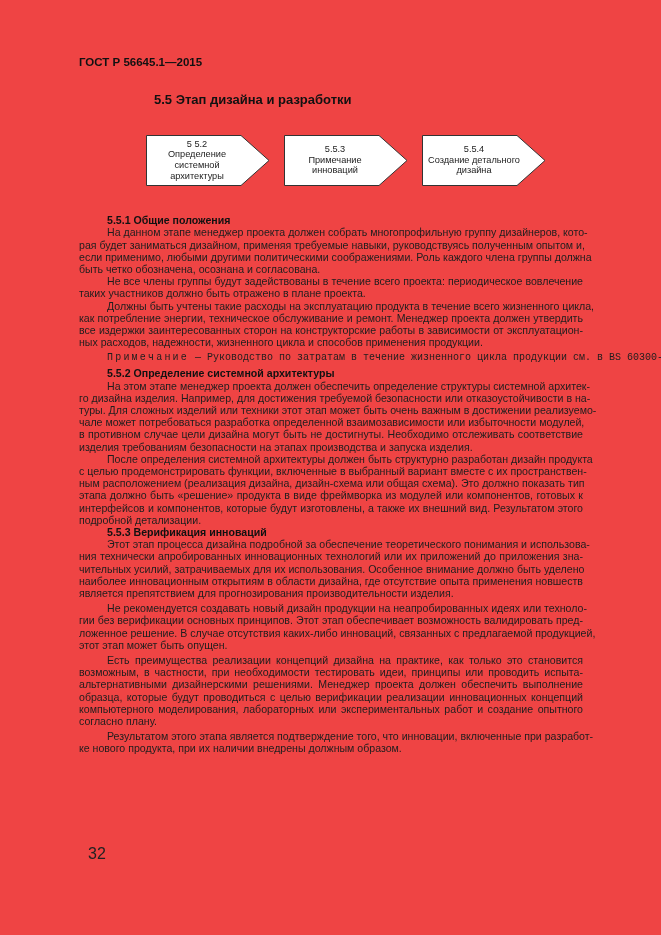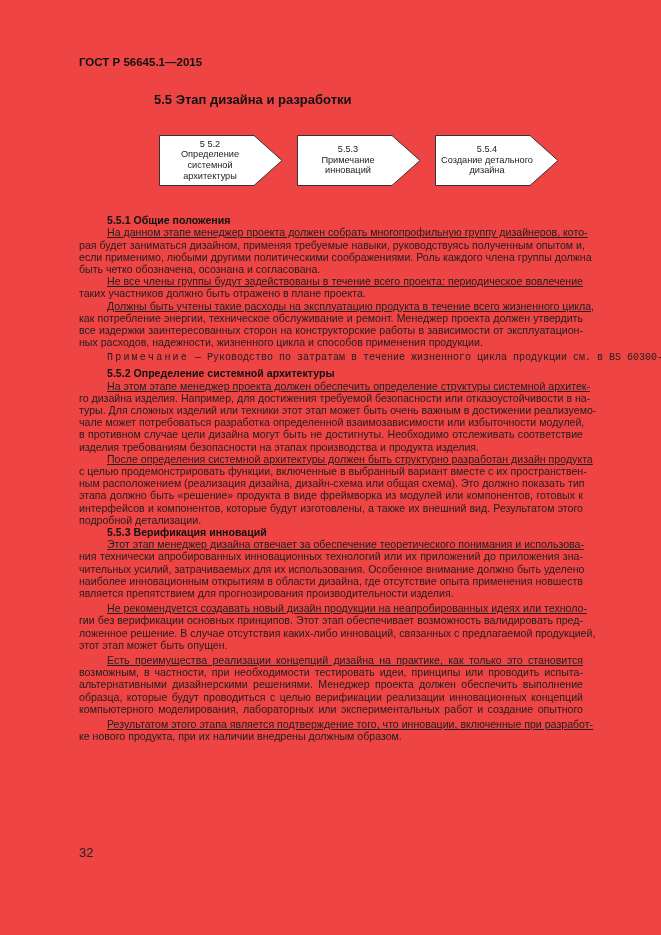--- a/index.html
+++ b/index.html
@@ -1,35 +1,35 @@
 <!DOCTYPE html>
 <html><head>
 <meta charset="utf-8">
 <style>
   html, body { margin: 0; padding: 0; background: #ffffff; }
   body { width: 661px; height: 935px; position: relative; overflow: hidden;
          font-family: "Liberation Sans", sans-serif; color: #1a1a1a; }
   .page { position: absolute; left: 0; top: 0; width: 661px; height: 935px; background: #ef4444; }
   .header { position: absolute; left: 79px; top: 56px; font-size: 11.5px; font-weight: bold; color: #111; }
   .sec-title { position: absolute; left: 107px; top: 92px; font-size: 13px; font-weight: bold; color: #111; padding-left: 47px; }
-  .diagram { position: absolute; left: 146px; top: 135px; width: 420px; height: 56px; margin-left: 13px; }
+  .diagram { position: absolute; left: 146px; top: 135px; width: 420px; height: 56px; }
   .arrow { position: absolute; top: 0; width: 122px; height: 50px; }
   .arrow svg { position: absolute; left: 0; top: 0; }
   .arrow .lbl { position: absolute; left: 6px; top: 0; width: 90px; height: 50px; display: flex;
                 flex-direction: column; justify-content: center; align-items: center;
                 text-align: center; font-size: 9.2px; line-height: 10.6px; color: #222; }
   .body-text { position: absolute; left: 79px; width: 504px; font-size: 10.6px; line-height: 12.2px; color: #1e1e1e; }
   .ln { display: block; white-space: nowrap; text-align: justify; text-align-last: justify; height: 12.2px; }
   .ln.last { text-align-last: left; }
-  .ln.ind { padding-left: 28px; text-decoration: underline; }
+  .ln.ind { padding-left: 28px; }
   .sub { display: block; padding-left: 28px; font-weight: bold; height: 12.4px; color: #111; white-space: nowrap; }
   .note { display: block; padding-left: 28px; font-size: 10px; height: 14px; line-height: 14px; margin: 3px 0 2px; white-space: nowrap; font-family: Liberation Mono, monospace; }
   .note .spaced { letter-spacing: 2.2px; }
   .gap { display: block; height: 3px; }
-  .page-num { position: absolute; left: 79px; top: 845px; font-size: 13px; color: #222; text-align: center; }
+  .page-num { position: absolute; left: 88px; top: 845px; font-size: 16px; color: #222; text-align: center; }
 </style>
 </head>
 <body>
 
 <div class="page">
 
   <div class="header">ГОСТ Р 56645.1—2015</div>
   <div class="sec-title">5.5 Этап дизайна и разработки</div>
 
   <div class="diagram">
@@ -87,53 +87,54 @@
     </div>
     <span class="note"><span class="spaced">Примечание</span><span> — Руководство по затратам в течение жизненного цикла продукции см. в BS 60300-3-3.</span></span>
 
     <span class="sub">5.5.2 Определение системной архитектуры</span>
     <div>
       <span class="ln ind">На этом этапе менеджер проекта должен обеспечить определение структуры системной архитек-</span>
       <span class="ln">го дизайна изделия. Например, для достижения требуемой безопасности или отказоустойчивости в на-</span>
       <span class="ln">туры. Для сложных изделий или техники этот этап может быть очень важным в достижении реализуемо-</span>
       <span class="ln">чале может потребоваться разработка определенной взаимозависимости или избыточности модулей,</span>
       <span class="ln">в противном случае цели дизайна могут быть не достигнуты. Необходимо отслеживать соответствие</span>
-      <span class="ln last">изделия требованиям безопасности на этапах производства и продукта изделия.</span>
+      <span class="ln last">изделия требованиям безопасности на этапах производства и запуска изделия.</span>
     </div>
     <div>
       <span class="ln ind">После определения системной архитектуры должен быть структурно разработан дизайн продукта</span>
       <span class="ln">с целью продемонстрировать функции, включенные в выбранный вариант вместе с их пространствен-</span>
       <span class="ln">ным расположением (реализация дизайна, дизайн-схема или общая схема). Это должно показать тип</span>
       <span class="ln">этапа должно быть «решение» продукта в виде фреймворка из модулей или компонентов, готовых к</span>
       <span class="ln">интерфейсов и компонентов, которые будут изготовлены, а также их внешний вид. Результатом этого</span>
       <span class="ln last">подробной детализации.</span>
     </div>
 
     <span class="sub">5.5.3 Верификация инноваций</span>
     <div>
-      <span class="ln ind">Этот этап менеджер дизайна отвечает за обеспечение теоретического понимания и использова-</span>
+      <span class="ln ind">Этот этап процесса дизайна подробной за обеспечение теоретического понимания и использова-</span>
       <span class="ln">ния технически апробированных инновационных технологий или их приложений до приложения зна-</span>
       <span class="ln">чительных усилий, затрачиваемых для их использования. Особенное внимание должно быть уделено</span>
       <span class="ln">наиболее инновационным открытиям в области дизайна, где отсутствие опыта применения новшеств</span>
       <span class="ln last">является препятствием для прогнозирования производительности изделия.</span>
     </div>
     <span class="gap"></span>
     <div>
       <span class="ln ind">Не рекомендуется создавать новый дизайн продукции на неапробированных идеях или техноло-</span>
       <span class="ln">гии без верификации основных принципов. Этот этап обеспечивает возможность валидировать пред-</span>
       <span class="ln">ложенное решение. В случае отсутствия каких-либо инноваций, связанных с предлагаемой продукцией,</span>
       <span class="ln last">этот этап может быть опущен.</span>
     </div>
     <span class="gap"></span>
     <div>
       <span class="ln ind">Есть преимущества реализации концепций дизайна на практике, как только это становится</span>
       <span class="ln">возможным, в частности, при необходимости тестировать идеи, принципы или проводить испыта-</span>
       <span class="ln">альтернативными дизайнерскими решениями. Менеджер проекта должен обеспечить выполнение</span>
       <span class="ln">образца, которые будут проводиться с целью верификации реализации инновационных концепций</span>
       <span class="ln">компьютерного моделирования, лабораторных или экспериментальных работ и создание опытного</span>
+      <span class="ln last">согласно плану.</span>
     </div>
     <span class="gap"></span>
     <div>
       <span class="ln ind">Результатом этого этапа является подтверждение того, что инновации, включенные при разработ-</span>
       <span class="ln last">ке нового продукта, при их наличии внедрены должным образом.</span>
     </div>
   </div>
 
   <div class="page-num">32</div>
 </div>

